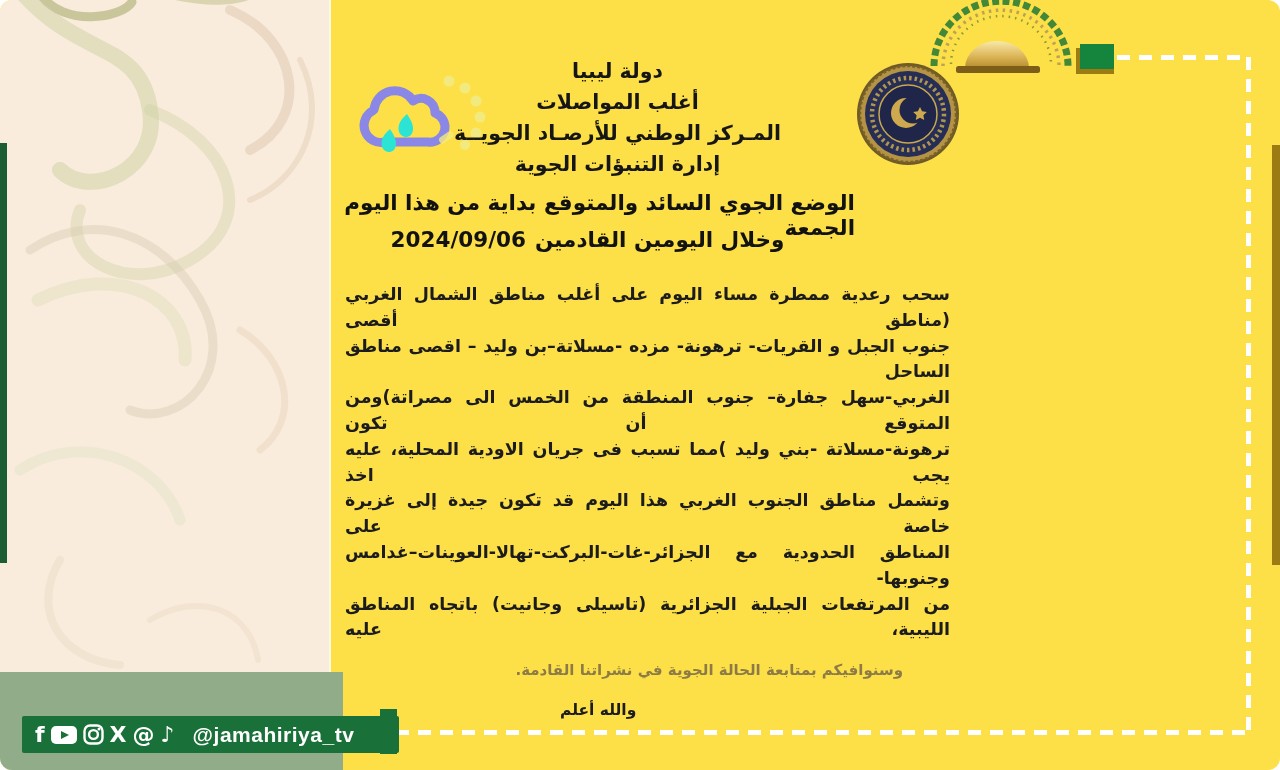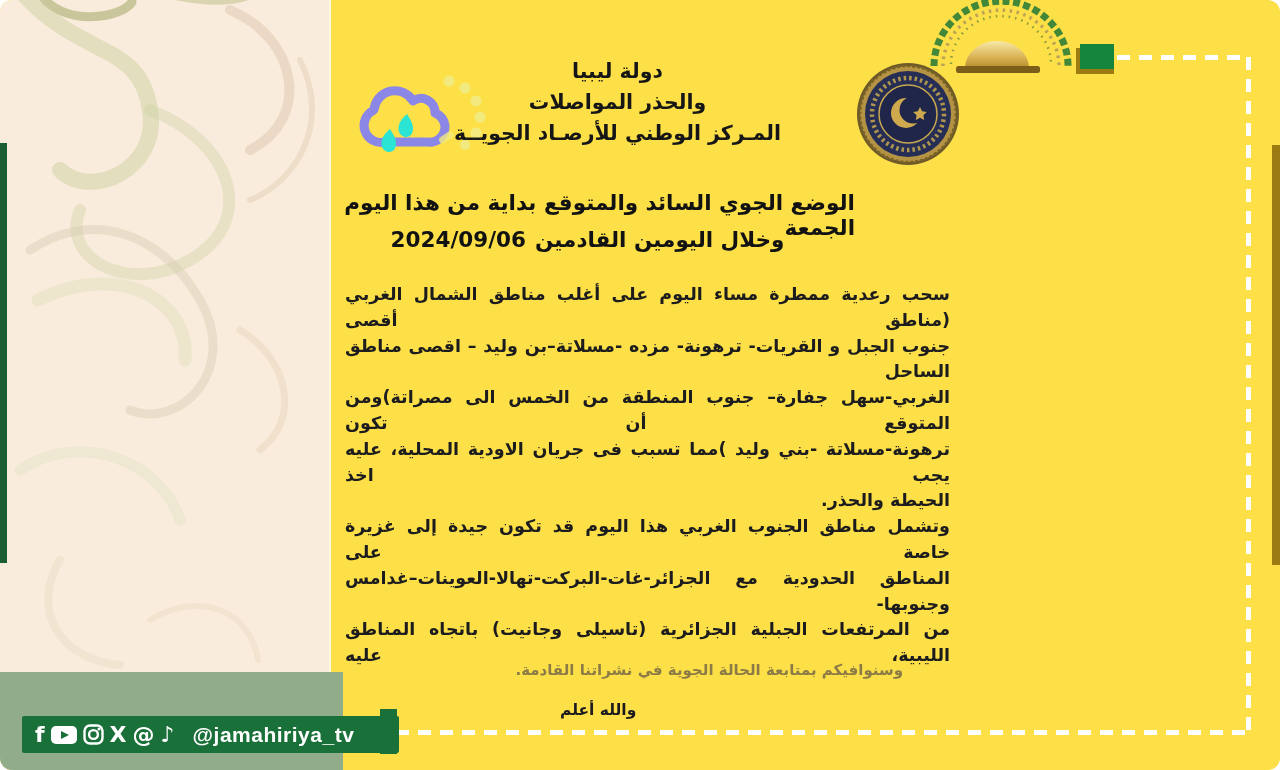--- a/index.html
+++ b/index.html
@@ -127,37 +127,37 @@
     </defs>
     <path d="M8,66 A64,62 0 0 1 142,66" fill="none" stroke="#2f7d36" stroke-width="7" stroke-dasharray="7 3.5" opacity="0.9"></path>
     <path d="M17,66 A55,53 0 0 1 133,66" fill="none" stroke="#b0975a" stroke-width="3.5" stroke-dasharray="2.5 4.5" opacity="0.85"></path>
     <path d="M25,64 A48,46 0 0 1 125,64" fill="none" stroke="#3c6b35" stroke-width="2.5" stroke-dasharray="1.5 5" opacity="0.6"></path>
     <path d="M39,68 A32,27 0 0 1 103,68 Z" fill="url(#domeGrad)"></path>
     <rect x="30" y="66" width="84" height="7" rx="2.5" fill="#7c5e18"></rect>
   </svg>
 
   <div class="header-block">
     <div class="header-line">دولة ليبيا</div>
-    <div class="header-line">والحذر المواصلات</div>
+    <div class="header-line">أغلب المواصلات</div>
     <div class="header-line">المـركز الوطني للأرصـاد الجويــة</div>
+    <div class="header-line">إدارة التنبؤات الجوية</div>
   </div>
 
   <div class="title-line1">الوضع الجوي السائد والمتوقع بداية من هذا اليوم الجمعة</div>
   <div class="title-line2">
     <span>وخلال اليومين القادمين</span>
     <span dir="ltr">2024/09/06</span>
   </div>
 
   <div class="body-text">
     <div class="para">
         <div class="tline">سحب رعدية ممطرة مساء اليوم على أغلب مناطق الشمال الغربي (مناطق أقصى</div>
         <div class="tline">جنوب الجبل و القريات- ترهونة- مزده -مسلاتة–بن وليد – اقصى مناطق الساحل</div>
         <div class="tline">الغربي-سهل جفارة– جنوب المنطقة من الخمس الى مصراتة)ومن المتوقع أن تكون</div>
         <div class="tline">ترهونة-مسلاتة -بني وليد )مما تسبب فى جريان الاودية المحلية، عليه يجب اخذ</div>
-        <div class="tline tline-last">الحيطة والحذر.</div>
       </div>
     <div class="para">
         <div class="tline">وتشمل مناطق الجنوب الغربي هذا اليوم قد تكون جيدة إلى غزيرة خاصة على</div>
         <div class="tline">المناطق الحدودية مع الجزائر-غات-البركت-تهالا-العوينات–غدامس وجنوبها-</div>
         <div class="tline">من المرتفعات الجبلية الجزائرية (تاسيلى وجانيت) باتجاه المناطق الليبية، عليه</div>
       </div>
 
   </div>
 
   <div class="note-line">وسنوافيكم بمتابعة الحالة الجوية في نشراتنا القادمة.</div>

